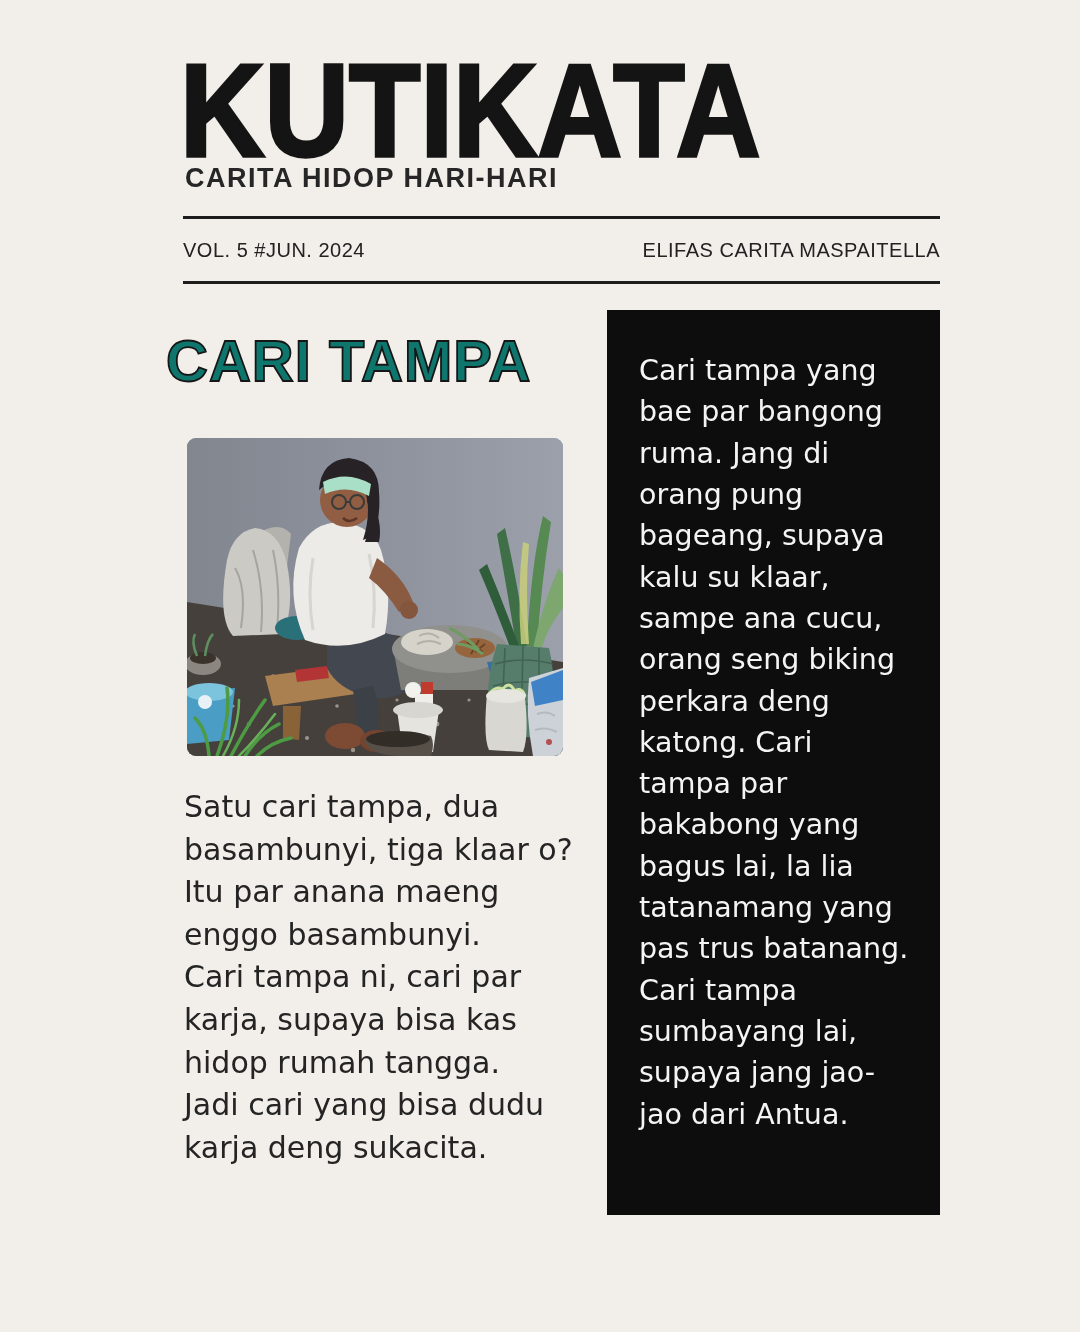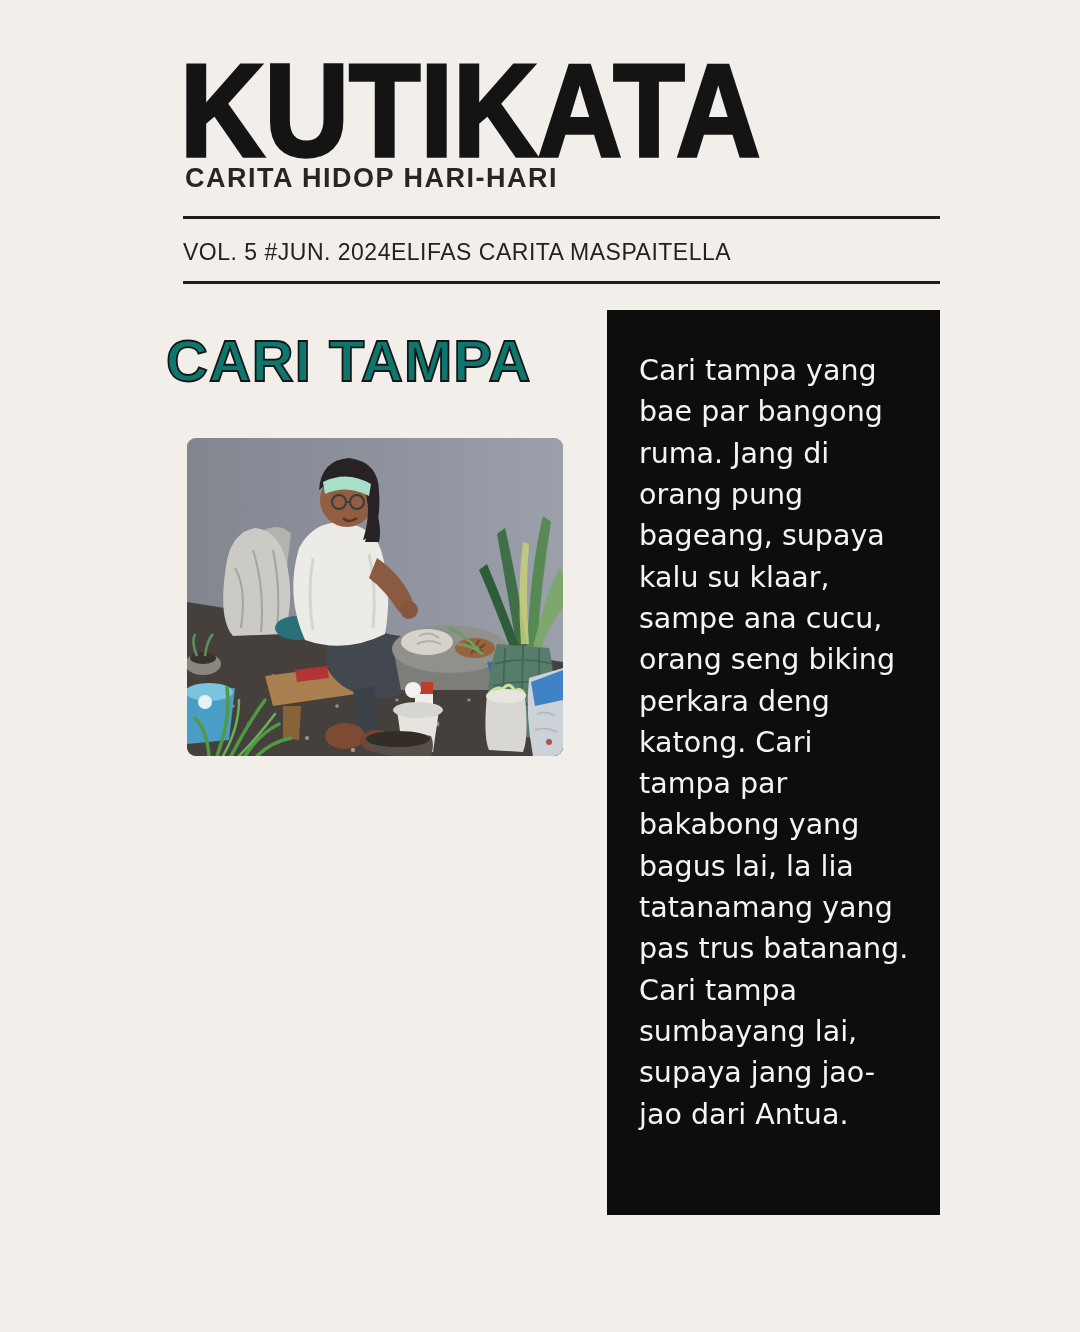--- a/index.html
+++ b/index.html
@@ -22,22 +22,22 @@
   .masthead-subtitle{
     position:absolute;left:185px;top:163px;
     font-size:27px;font-weight:700;letter-spacing:1.5px;
     color:#262626;white-space:nowrap;
   }
   .rule{position:absolute;left:183px;width:757px;height:3px;background:#1d1d1d;}
   .rule-top{top:216px;}
   .rule-bottom{top:281px;}
   .meta-row{
     position:absolute;left:183px;top:239px;width:757px;
-    display:flex;justify-content:flex-start;align-items:center;
-    font-size:23px;font-weight:500;letter-spacing:0.5px;color:#222;
+    display:flex;justify-content:space-between;align-items:center;
+    font-size:20px;font-weight:500;letter-spacing:0.5px;color:#222;
   }
   .article-heading{
     position:absolute;left:166px;top:327px;
     font-size:58px;font-weight:900;letter-spacing:1px;
     color:#0f766e;
     -webkit-text-stroke:1.8px #161616;
     white-space:nowrap;
   }
   .photo-frame{
     position:absolute;left:187px;top:438px;
@@ -200,18 +200,22 @@
         <path d="M22,318 Q20,292 8,280"></path>
         <path d="M70,318 Q84,304 104,300"></path>
       </g>
       <g stroke="#68b15a" stroke-width="2.5" fill="none" stroke-linecap="round">
         <path d="M36,318 Q52,290 52,262"></path>
         <path d="M52,318 Q70,300 88,276"></path>
       </g>
     </svg>
   </div>
 
+  <div class="article-body">Satu cari tampa, dua basambunyi, tiga klaar o?
+Itu par anana maeng enggo basambunyi.
+Cari tampa ni, cari par karja, supaya bisa kas hidop rumah tangga.
+Jadi cari yang bisa dudu karja deng sukacita.</div>
 
   <div class="sidebar-box">
     <div class="sidebar-text">Cari tampa yang bae par bangong ruma. Jang di orang pung bageang, supaya kalu su klaar, sampe ana cucu, orang seng biking perkara deng katong. Cari tampa par bakabong yang bagus lai, la lia tatanamang yang pas trus batanang. Cari tampa sumbayang lai, supaya jang jao-jao dari Antua.</div>
   </div>
 
 </div>
 
 </body></html>

